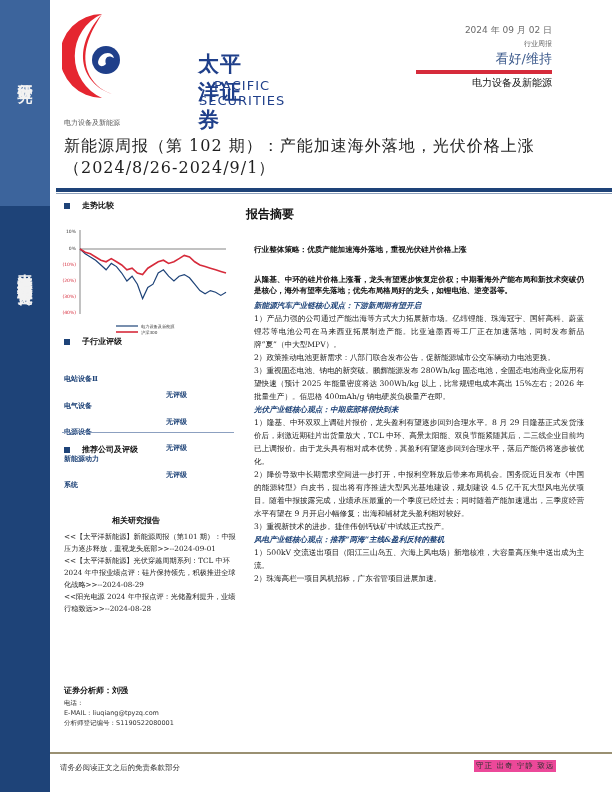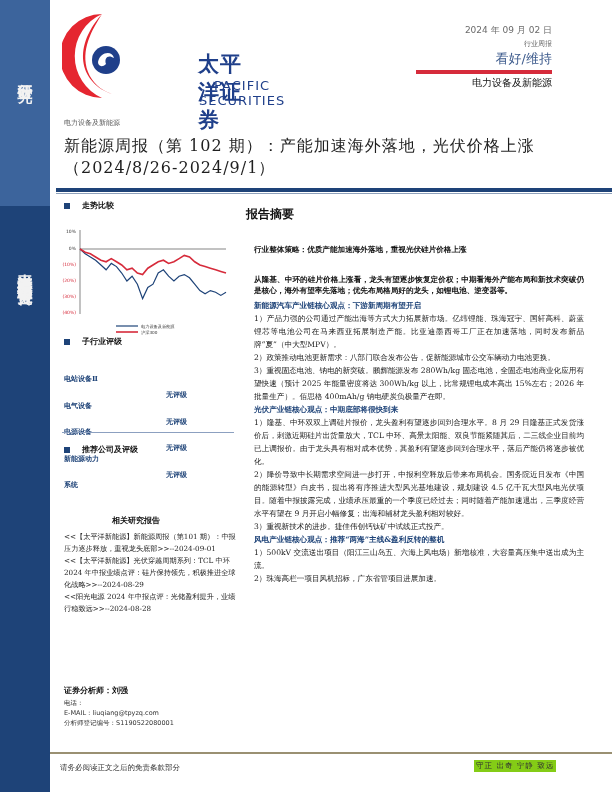--- a/index.html
+++ b/index.html
@@ -44,26 +44,26 @@
   .related { position: absolute; left: 64px; top: 531px; width: 172px; font-size: 7.2px; line-height: 12px; color: #222; }
 
   .analyst { position: absolute; left: 64px; top: 685px; width: 172px; font-family: "DejaVu Sans", sans-serif; }
   .analyst .name { font-size: 8px; font-weight: bold; color: #111; font-family: "DejaVu Serif", serif; margin-bottom: 2px; }
   .analyst .line { font-size: 6.5px; line-height: 10px; color: #333; }
 
   .summary-title { position: absolute; left: 246px; top: 206px; font-size: 12px; font-weight: bold; color: #111; }
   .body { position: absolute; left: 254px; top: 243px; width: 330px; font-size: 7.6px; line-height: 13px; color: #222; }
   .body .strategy { font-weight: bold; color: #111; margin-bottom: 18px; }
   .body .lead { font-weight: bold; color: #111; line-height: 11px; margin-bottom: 3px; text-align: justify; }
-  .body .sub { font-weight: bold; color: #1e4378; }
+  .body .sub { font-weight: bold; font-style: italic; color: #1e4378; }
   .body .p { text-align: justify; }
 
   .footer-rule { position: absolute; left: 50px; top: 752px; width: 562px; height: 2px; background: #9a9072; }
   .footer-left { position: absolute; left: 60px; top: 763px; font-size: 7.5px; color: #333; }
-  .footer-right { position: absolute; left: 474px; top: 760px; font-size: 7.5px; color: #333; background: #84cc16; padding: 1px 2px; letter-spacing: 1px; }
+  .footer-right { position: absolute; left: 474px; top: 760px; font-size: 7.5px; color: #333; background: #ec4899; padding: 1px 2px; letter-spacing: 1px; }
 </style>
 </head>
 <body>
 
 <div class="sidebar">
   <div class="sidebar-top"></div>
   <div class="vtext v1">行业研究</div>
   <div class="vtext v2">太平洋证券股份有限公司证券研究报告</div>
 </div>
 

